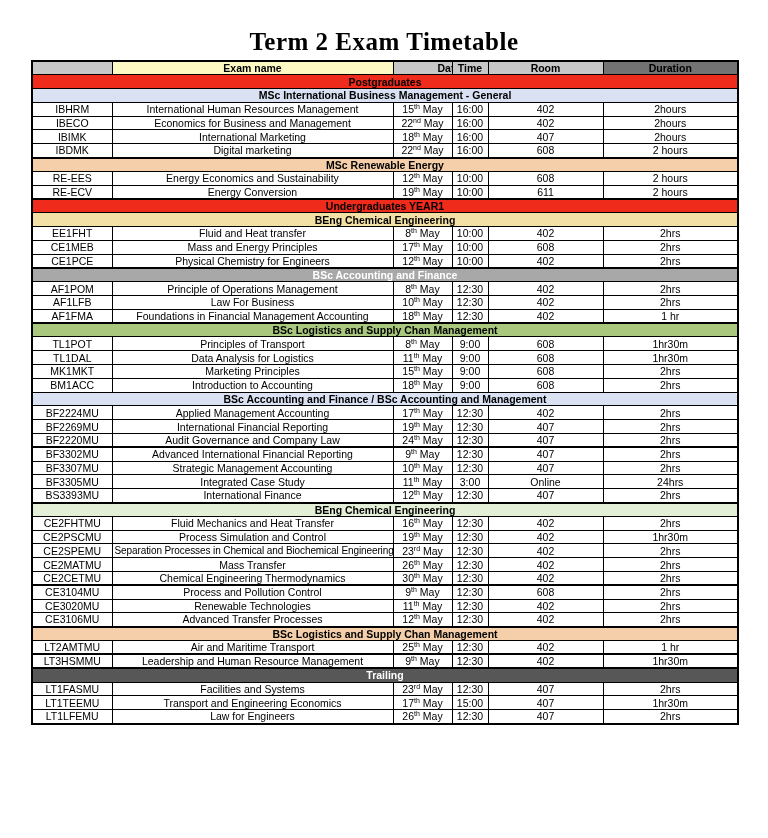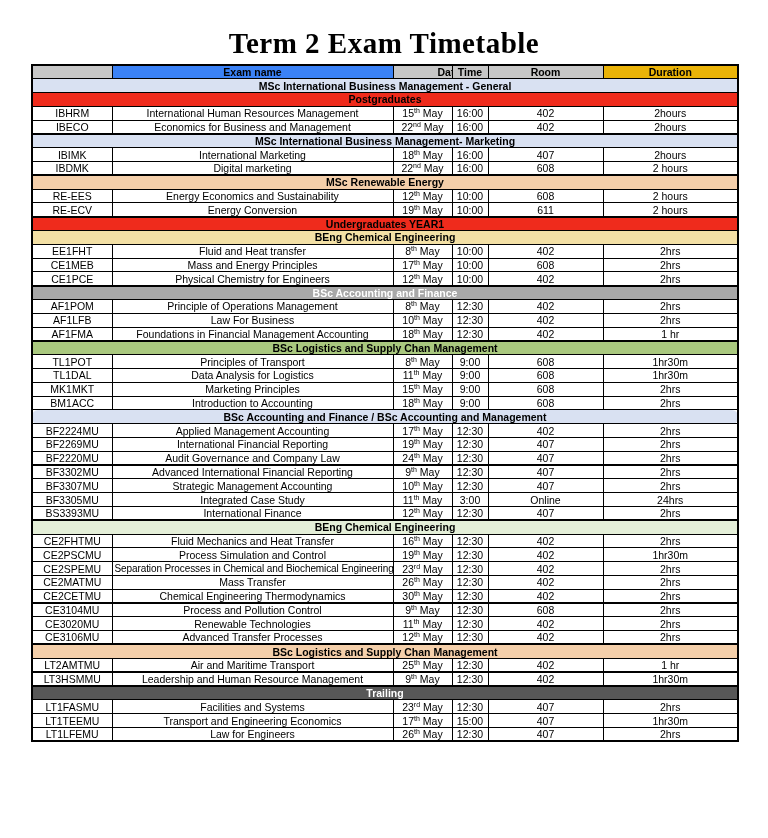--- a/index.html
+++ b/index.html
@@ -6,21 +6,21 @@
   html, body { margin: 0; padding: 0; }
   body {
     width: 768px; height: 838px;
     background: #ffffff;
     font-family: "Liberation Sans", sans-serif;
     color: #000;
     overflow: hidden;
   }
   h1.doc-title {
     font-family: "Liberation Serif", serif;
-    font-size: 29px;
+    font-size: 25px;
     font-weight: bold;
     text-align: center;
     margin: 29px 0 6px 0;
     line-height: 1;
     letter-spacing: 0.5px;
   }
   table.timetable {
     border-collapse: collapse;
     table-layout: fixed;
     width: 706px;
@@ -60,52 +60,49 @@
     <col style="width:80px">
     <col style="width:281px">
     <col style="width:59px">
     <col style="width:36px">
     <col style="width:115px">
     <col style="width:135px">
   </colgroup>
   <thead>
     <tr>
         <th style="background: rgb(199, 199, 199);"></th>
-        <th style="background: #3b82f6;">Exam name</th>
+        <th style="background: #fef9c3;">Exam name</th>
         <th style="background: rgb(199, 199, 199); padding-left: 44px;">Date</th>
         <th style="background: rgb(199, 199, 199);">Time</th>
         <th style="background: rgb(199, 199, 199);">Room</th>
-        <th style="background: #eab308;">Duration</th>
+        <th style="background: #737373;">Duration</th>
       </tr>
   </thead>
   <tbody>
       <tr>
+        <td colspan="6" class="section-label" style="background: rgb(239, 43, 28); color: rgb(0, 0, 0);">Postgraduates</td>
+      </tr>
+      <tr>
         <td colspan="6" class="section-label" style="background: rgb(217, 225, 242); color: rgb(0, 0, 0);">MSc International Business Management - General</td>
-      </tr>
-      <tr>
-        <td colspan="6" class="section-label" style="background: rgb(239, 43, 28); color: rgb(0, 0, 0);">Postgraduates</td>
       </tr>
       <tr>
         <td>IBHRM</td>
         <td>International Human Resources Management</td>
         <td>15<sup>th</sup> May</td>
         <td>16:00</td>
         <td>402</td>
         <td>2hours</td>
       </tr>
       <tr>
         <td>IBECO</td>
         <td>Economics for Business and Management</td>
         <td>22<sup>nd</sup> May</td>
         <td>16:00</td>
         <td>402</td>
         <td>2hours</td>
-      </tr>
-      <tr class="thick">
-        <td colspan="6" class="section-label" style="background: rgb(217, 225, 242); color: rgb(0, 0, 0);">MSc International Business Management- Marketing</td>
       </tr>
       <tr>
         <td>IBIMK</td>
         <td>International Marketing</td>
         <td>18<sup>th</sup> May</td>
         <td>16:00</td>
         <td>407</td>
         <td>2hours</td>
       </tr>
       <tr>

